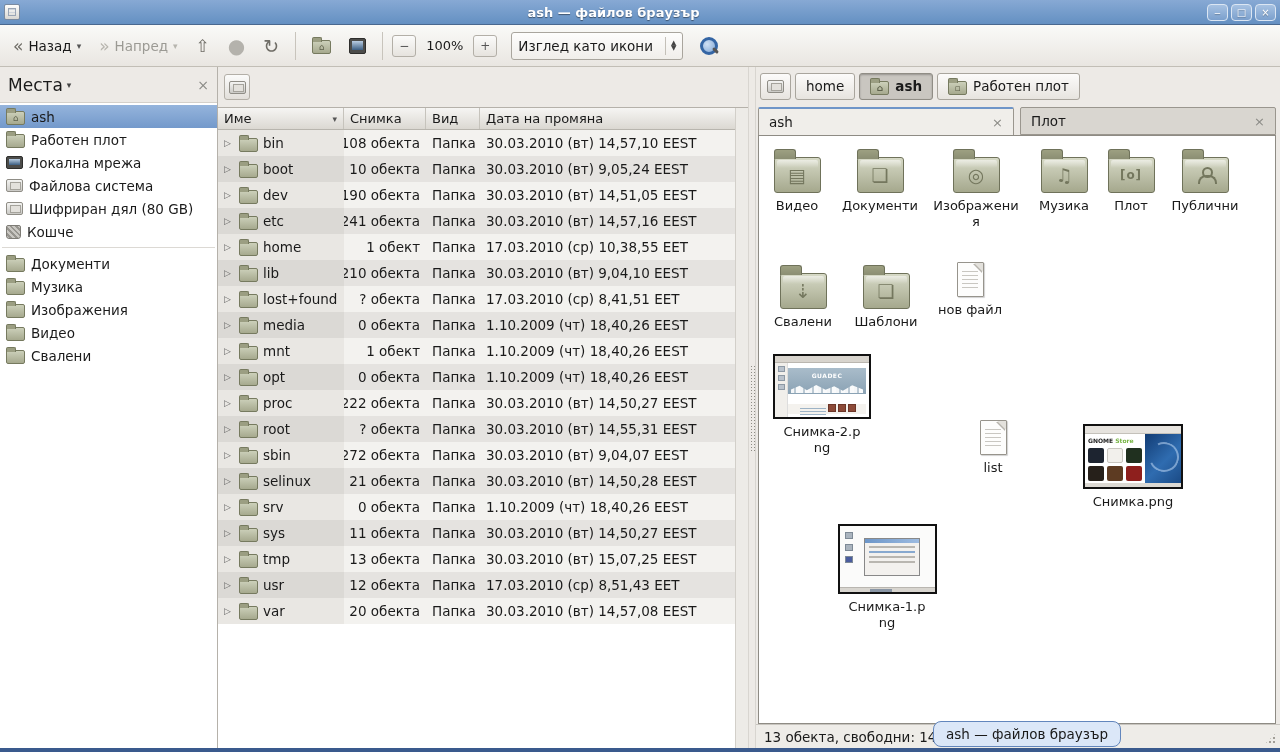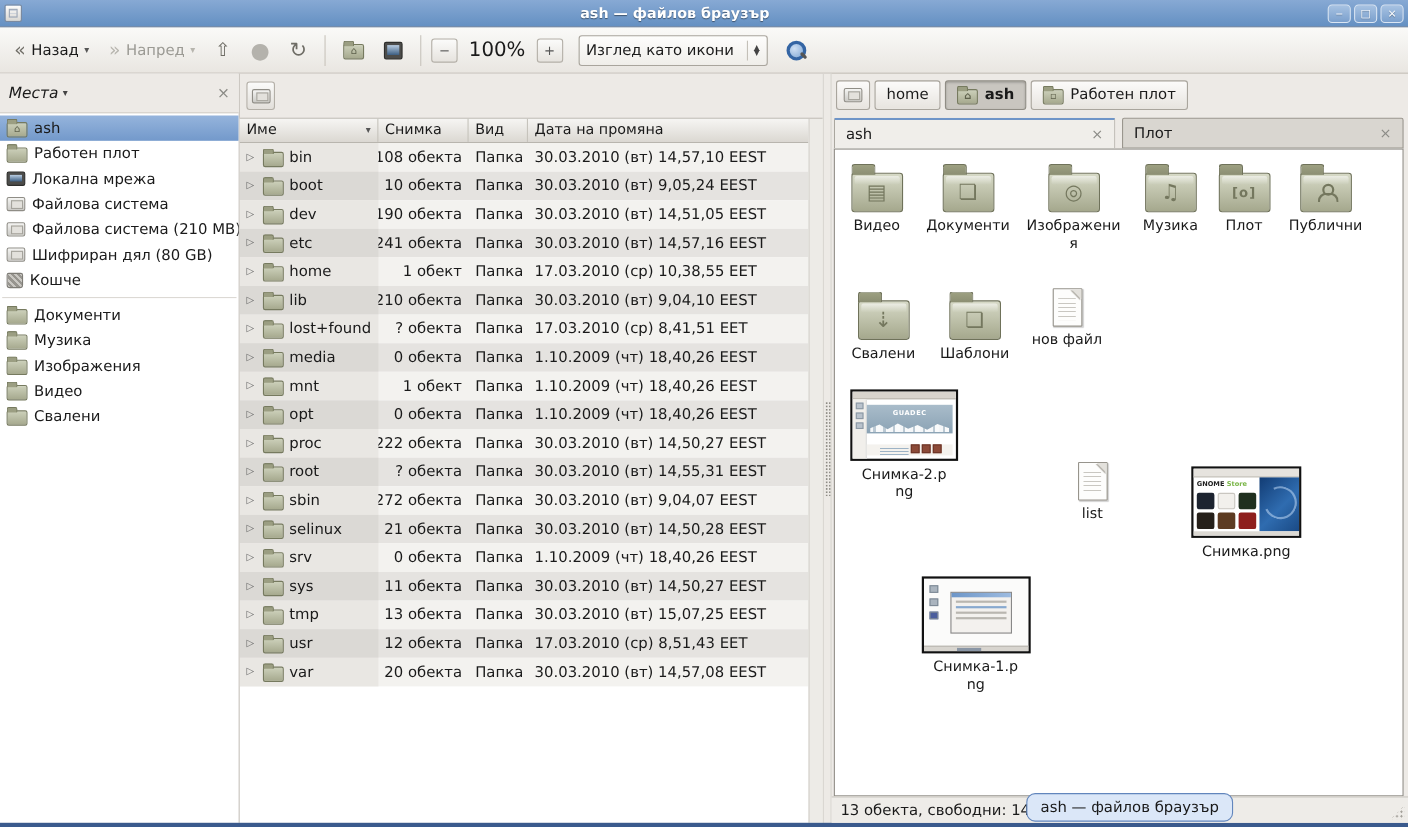--- a/index.html
+++ b/index.html
@@ -21,34 +21,34 @@
 
   
   .toolbar { height:42px; flex:0 0 42px; background:linear-gradient(#fafaf8,#e9e6e1); border-bottom:1px solid #c2beb6; display:flex; align-items:center; padding:0 6px; gap:4px; }
   .tb-btn { display:flex; align-items:center; gap:5px; padding:4px 7px; border-radius:3px; font-size:13.5px; }
   .tb-btn .chev { font-size:9px; color:#555; }
   .dis { color:#9b9a94; }
   .arrow-glyph { font-size:17px; color:#6f6d66; }
   .dis .arrow-glyph { color:#b7b5ae; }
   .tb-sep { width:1px; height:28px; background:#c8c4bc; margin:0 5px; }
   .mini-btn { width:24px; height:22px; border:1px solid #b3afa7; border-radius:3px; background:linear-gradient(#fbfbfa,#e6e3de); text-align:center; line-height:20px; font-size:12px; color:#555; }
-  .zoom-label { font-size:18px; padding:0 6px; }
+  .zoom-label { font-size:13px; padding:0 6px; }
   .combo { width:172px; height:28px; border:1px solid #a9a59d; border-radius:3px; background:linear-gradient(#fdfdfc,#f0eeea); display:flex; align-items:center; padding:0 6px; margin-left:10px; }
   .combo .combo-text { flex:1; font-size:13.5px; }
   .combo .combo-sep { width:1px; height:18px; background:#c4c0b8; margin:0 5px; }
   .combo .spin { display:flex; flex-direction:column; font-size:7px; line-height:5px; color:#444; }
   .search-glyph { position:relative; width:20px; height:20px; margin-left:12px; }
   .search-glyph::before { content:""; position:absolute; left:1px; top:1px; width:12px; height:12px; border:3px solid #3465a4; border-radius:50%; background:radial-gradient(circle at 35% 35%, #cfe0f4, #7fa6d4); }
   .search-glyph::after { content:""; position:absolute; left:13px; top:13px; width:7px; height:3px; background:#555; transform:rotate(45deg); border-radius:2px; }
 
   
   .main { flex:1; display:flex; min-height:0; }
   .sidebar { width:218px; flex:0 0 218px; background:#fff; border-right:1px solid #b5b1aa; display:flex; flex-direction:column; }
   .side-head { height:36px; background:#edeae6; border-bottom:1px solid #d4d0ca; display:flex; align-items:center; padding:0 8px; }
-  .side-head .side-title { font-size:14px;font-style:italic; }
+  .side-head .side-title { font-size:17px; }
   .side-head .caret { font-size:9px; margin-left:4px; color:#444; }
   .side-head .close-x { margin-left:auto; color:#8b8b86; font-size:14px; }
   .side-list { flex:1; overflow:hidden; padding-top:2px; }
   .side-item { height:23px; display:flex; align-items:center; gap:6px; padding:0 6px; font-size:13.5px; white-space:nowrap; }
   .side-item.selected { background:linear-gradient(#95b4dc,#7399cb); }
   .side-sep { height:1px; background:#dcd9d4; margin:4px 2px; }
 
   
   .mini-folder { width:19px; height:14px; flex:0 0 19px; background:linear-gradient(#ccd0ba,#a6a98e); border:1px solid #767a5f; border-radius:2px; position:relative; margin-top:3px; font-size:9px; line-height:13px; text-align:center; color:#5e614c; }
   .mini-folder::before { content:""; position:absolute; top:-4px; left:-1px; width:8px; height:4px; background:#9b9e82; border:1px solid #767a5f; border-bottom:none; border-radius:2px 2px 0 0; }
@@ -236,24 +236,20 @@
           <div class="side-item">
             <span class="mini-net"></span>
             <span>Локална мрежа</span>
           </div>
           <div class="side-item">
             <span class="mini-drive"></span>
             <span>Файлова система</span>
           </div>
           <div class="side-item">
             <span class="mini-drive"></span>
-            <span>Файлова система (210 MB)</span>
-          </div>
-          <div class="side-item">
-            <span class="mini-drive"></span>
             <span>Шифриран дял (80 GB)</span>
           </div>
           <div class="side-item">
             <span class="mini-trash"></span>
             <span>Кошче</span>
           </div>
           <div class="side-sep"></div>
           <div class="side-item">
             <span class="mini-folder"></span>
             <span>Документи</span>

